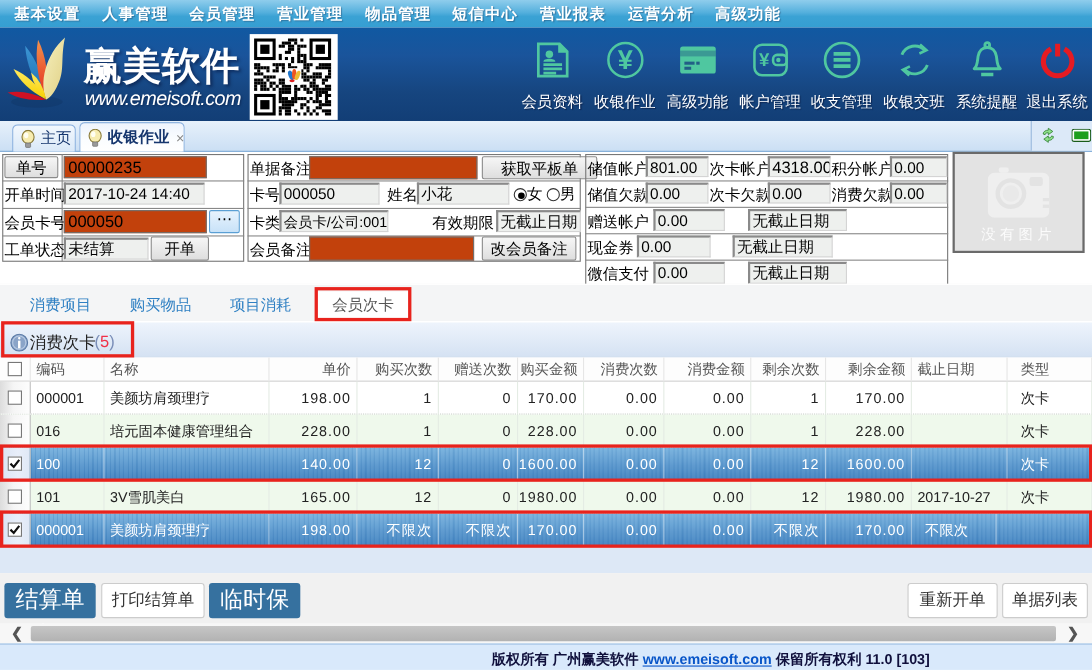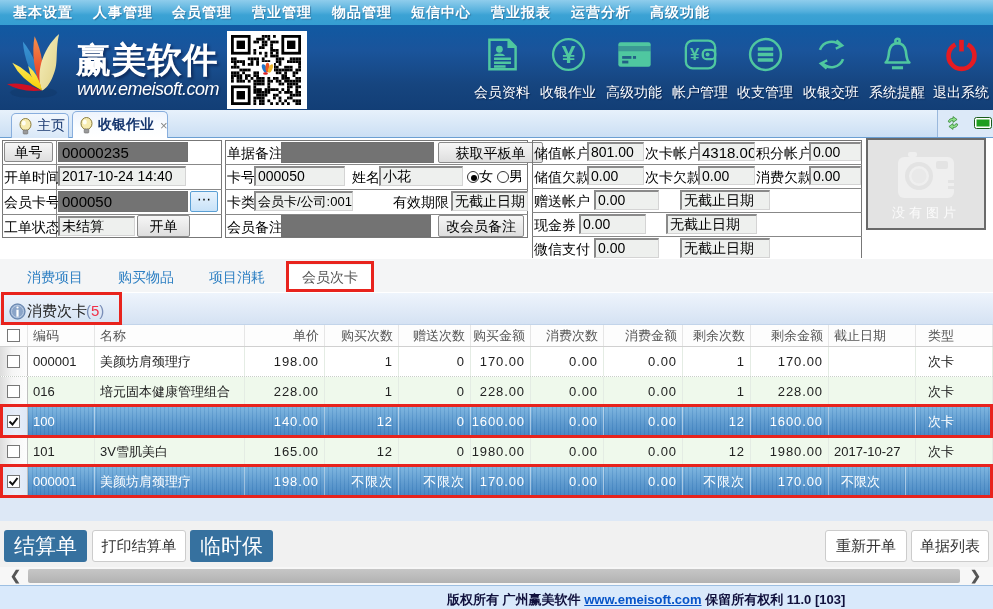--- a/index.html
+++ b/index.html
@@ -23,21 +23,21 @@
 .hicon .lbl { display:block; margin-top:11px; color:#fff; font-size:14px; text-shadow:1px 1px 1px rgba(0,0,30,0.5); white-space:nowrap; }
 
 
 #tabrow { left:0; top:110px; width:993px; height:28px; background:linear-gradient(180deg,#e7f1fb,#cbdff4); border-bottom:1px solid #6b9fd2; }
 #tabrow .rt { position:absolute; right:0; top:0; width:56px; height:27px; background:#dcE9f8; border-left:1px solid #9ab8dc; }
 .ptab svg { flex:none; } .ptab { position:absolute; top:3px; height:25px; border:1px solid #88aedd; border-bottom:none;
   border-radius:5px 5px 0 0; background:linear-gradient(180deg,#f3f8fd,#d9e8f8); font-size:14px; color:#16366e;
   display:flex; align-items:center; padding:0 7px; white-space:nowrap; }
 .ptab.active { background:linear-gradient(180deg,#eef4fd 0%,#fbfdff 60%,#fff 100%); font-weight:bold; }
 .flabel { position:absolute; font-size:14px; color:#000; white-space:nowrap; }
-.tfield { position:absolute; background:#737373; border:1px solid #707070; font-size:15px; color:#000; padding:1px 3px; white-space:nowrap; overflow:hidden; }
+.tfield { position:absolute; background:#c2410c; border:1px solid #707070; font-size:15px; color:#000; padding:1px 3px; white-space:nowrap; overflow:hidden; }
 .gfield { position:absolute; background:#eef0ee; border-top:2px solid #8a8a8a; border-left:2px solid #8a8a8a; border-right:1px solid #d4d4d4; border-bottom:1px solid #d4d4d4; font-size:14px; color:#000; padding:0px 2px; white-space:nowrap; overflow:hidden; }
 .gbtn { position:absolute; background:linear-gradient(180deg,#f6f6f6,#dedede); border:1px solid #8a8a8a; border-radius:2px; font-size:14px; color:#000; text-align:center; font-family:"Liberation Sans",sans-serif; }
 .hline { position:absolute; background:#888; height:1px; }
 .vline { position:absolute; background:#888; width:1px; }
 
 
 #subtabs { left:0; top:258px; width:993px; height:34px; background:#f4f5f6; border-top:1px solid #fff; }
 .stab { position:absolute; top:4px; height:30px; line-height:28px; font-size:14px; color:#2f80c3; text-align:center; }
 .stab.active { color:#555; background:#fff; }
 #infobar { left:0; top:292px; width:993px; height:33px; background:linear-gradient(180deg,#eef4fc 0%,#d5e2f3 100%); border-top:1px solid #fff; border-bottom:1px solid #c2d4ea; }

